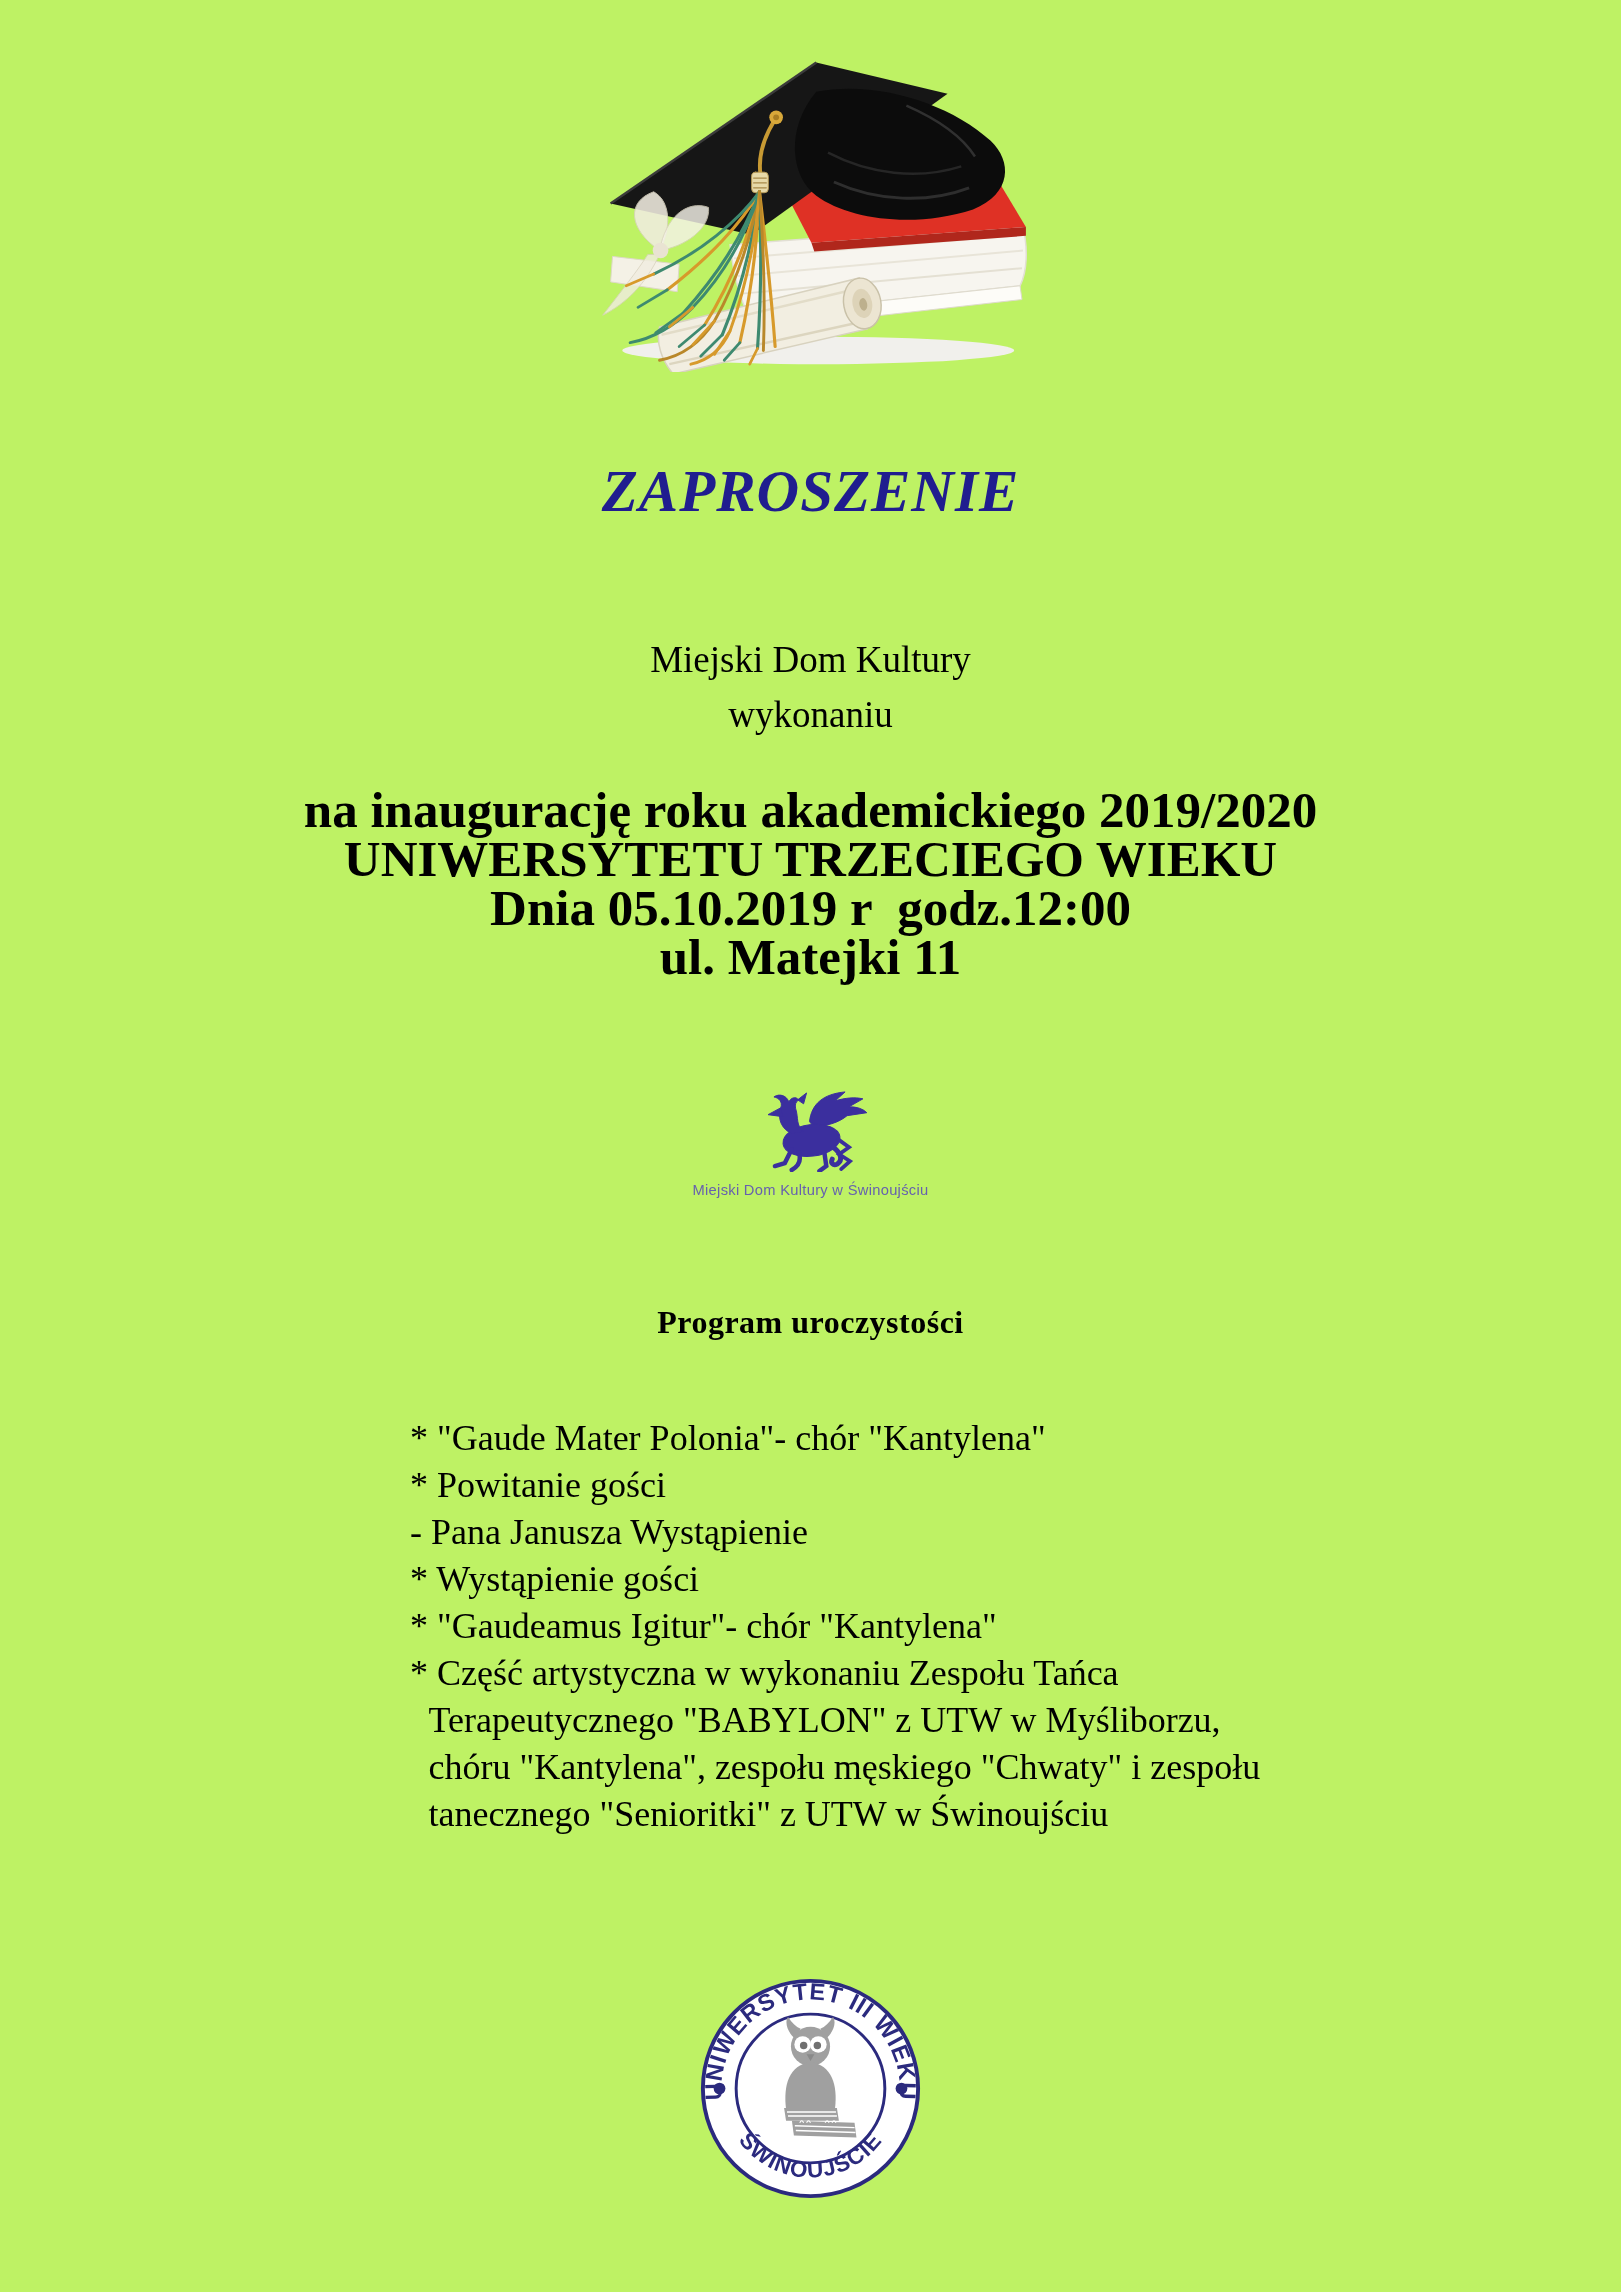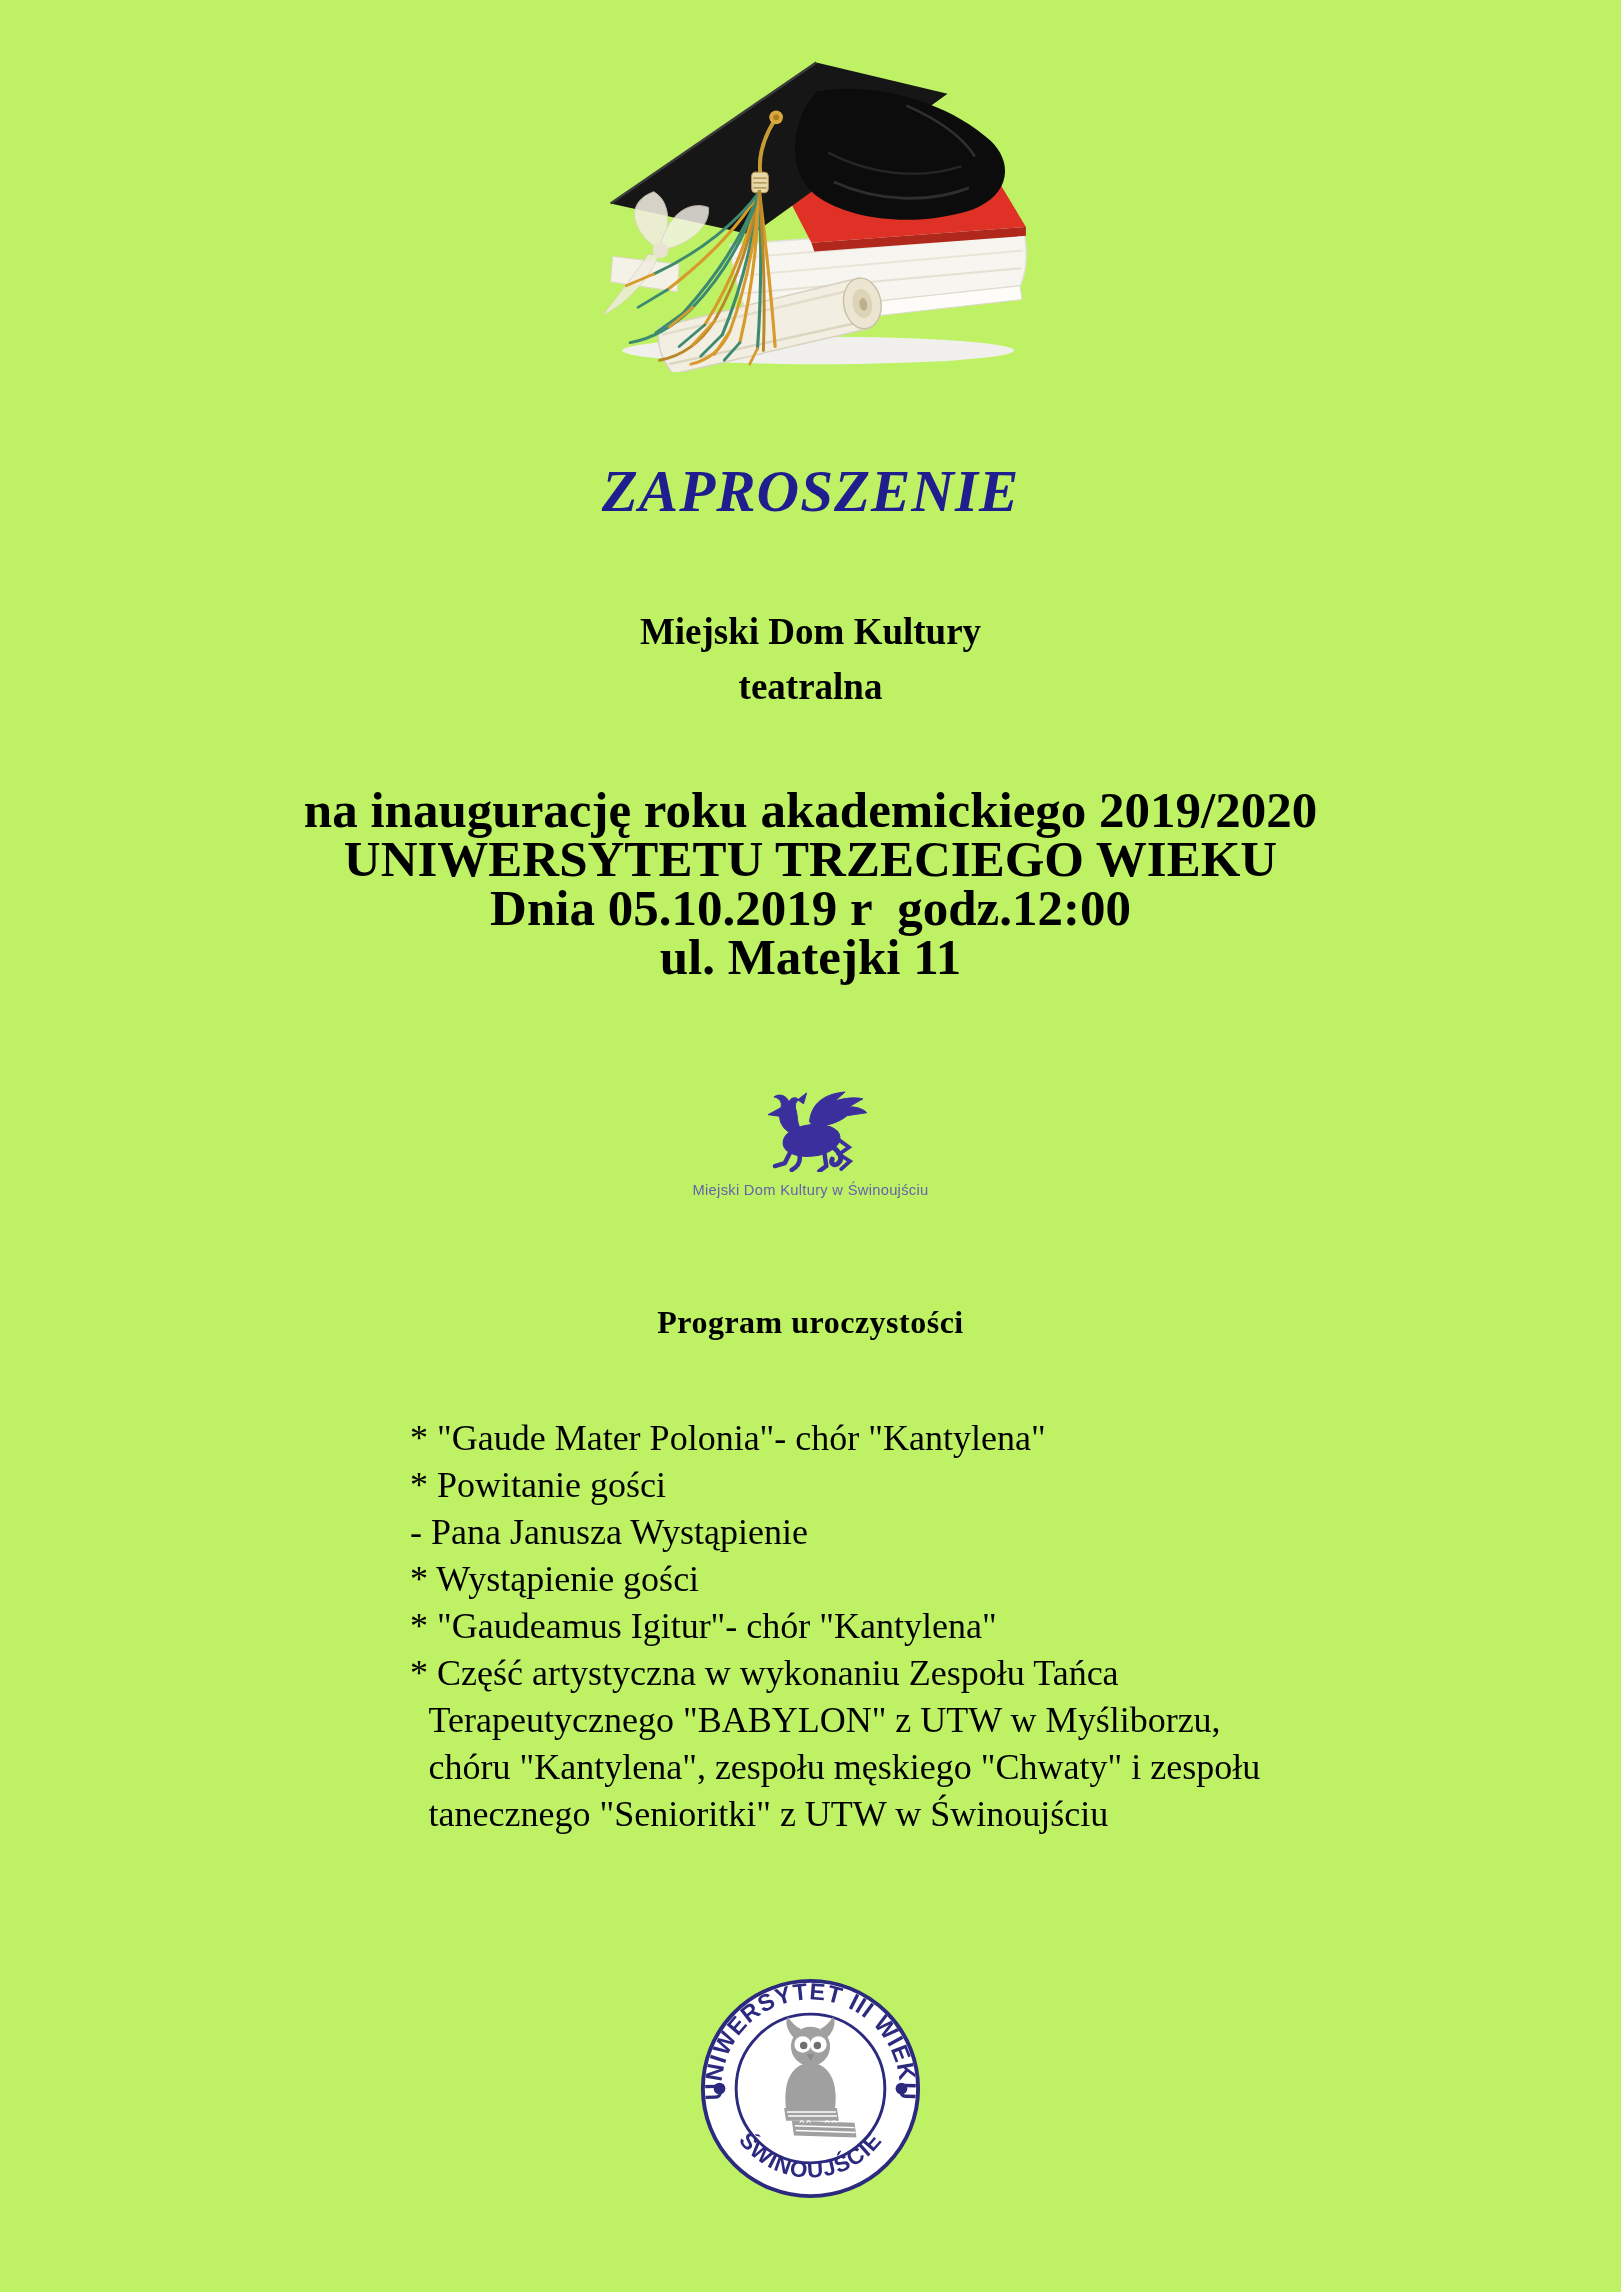--- a/index.html
+++ b/index.html
@@ -11,21 +11,21 @@
     color:#000;
     overflow:hidden;
   }
   .centered{position:absolute;left:0;right:0;text-align:center;}
   .photo{position:absolute;left:583px;top:37px;width:446px;height:335px;}
   .title{
     top:457px;
     font-size:59px;font-weight:bold;font-style:italic;
     color:#201d8f;letter-spacing:1px;
   }
-  .intro{top:604px;font-size:37px;font-weight:bold;line-height:55px;}
+  .intro{top:632px;font-size:37px;font-weight:normal;line-height:55px;}
   .details{top:786px;font-size:51px;font-weight:bold;line-height:49px;}
   .details div{white-space:pre-wrap;}
   .mdk-logo{top:1088px;}
   .mdk-caption{
     margin-top:5.9px;
     font-family:"Liberation Sans", sans-serif;
     font-size:14.7px;color:#6661ae;letter-spacing:0.3px;
   }
   .program-heading{top:1304px;font-size:32px;font-weight:bold;letter-spacing:0.5px;}
   .program-list{
@@ -103,21 +103,21 @@
       <path d="M180,158 C184,210 186,266 184,320" stroke="#b9882a" stroke-width="3" fill="none"></path>
       <path d="M86,258 L56,276 M102,282 L74,302 M124,294 L98,316 M142,304 L120,326 M160,312 L144,330" stroke="#3e8a70" stroke-width="2.8" fill="none"></path>
       <path d="M72,242 L44,254 M112,276 L88,296 M134,290 L112,314 M150,300 L134,324 M178,318 L170,334" stroke="#d79a2b" stroke-width="2.8" fill="none"></path>
     </g>
   </svg>
 
   <div class="centered title">ZAPROSZENIE</div>
 
   <div class="centered intro">
     <div>Miejski Dom Kultury</div>
-    <div>teatralna</div>
+    <div>wykonaniu</div>
   </div>
 
   <div class="centered details">
     <div>na inaugurację roku akademickiego 2019/2020</div>
     <div>UNIWERSYTETU TRZECIEGO WIEKU</div>
     <div>Dnia 05.10.2019 r  godz.12:00</div>
     <div>ul. Matejki 11</div>
   </div>
 
   <div class="centered mdk-logo">

